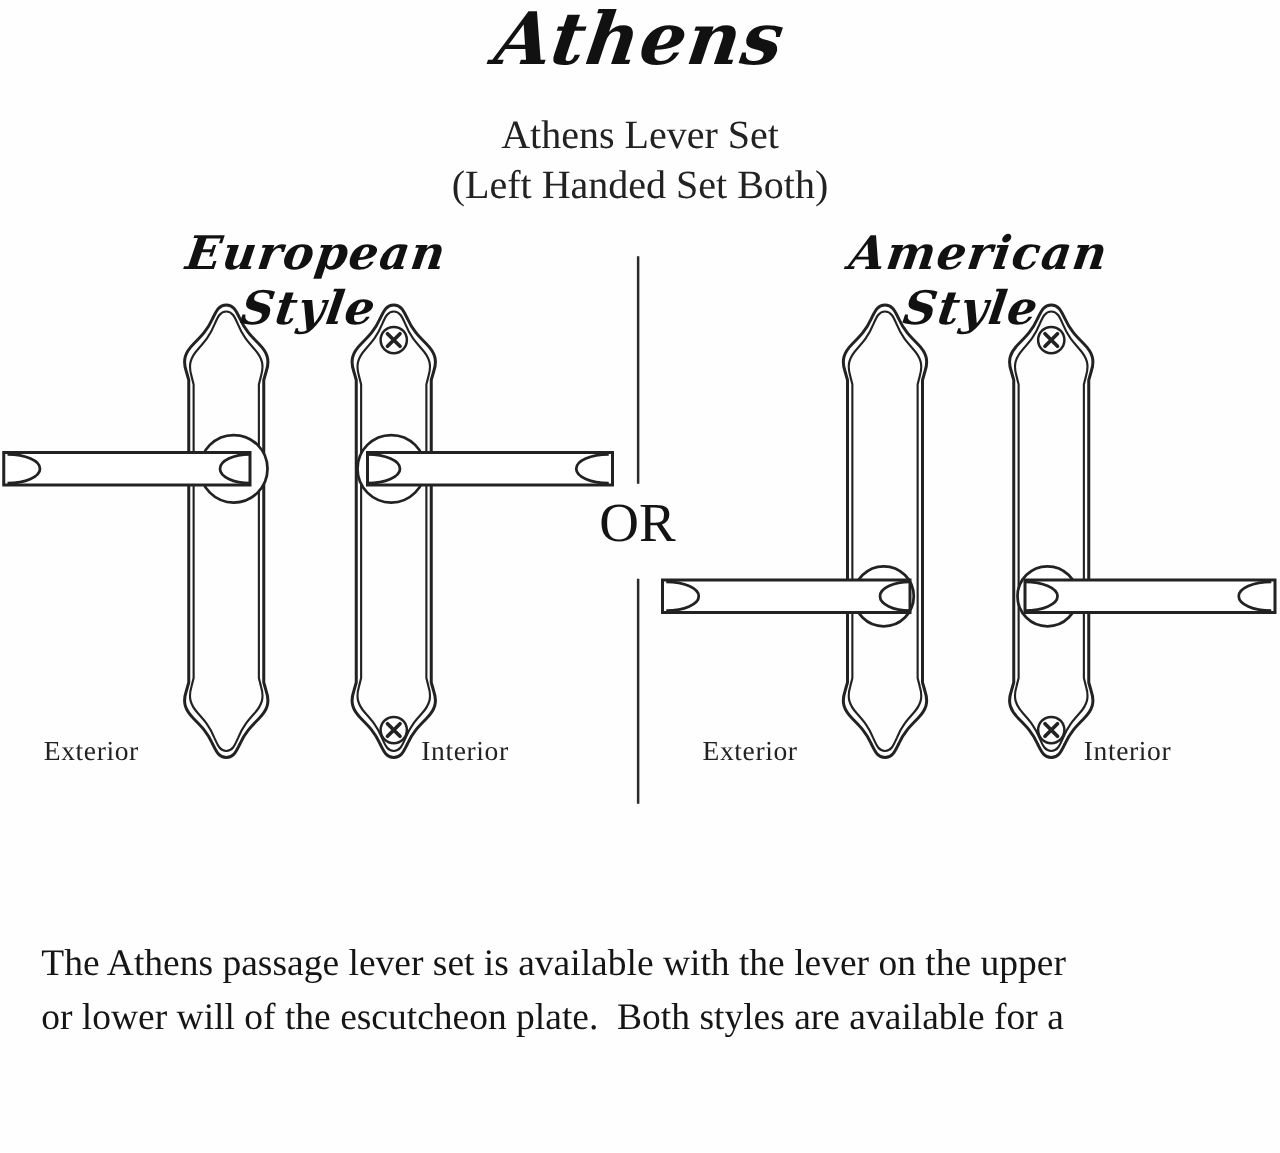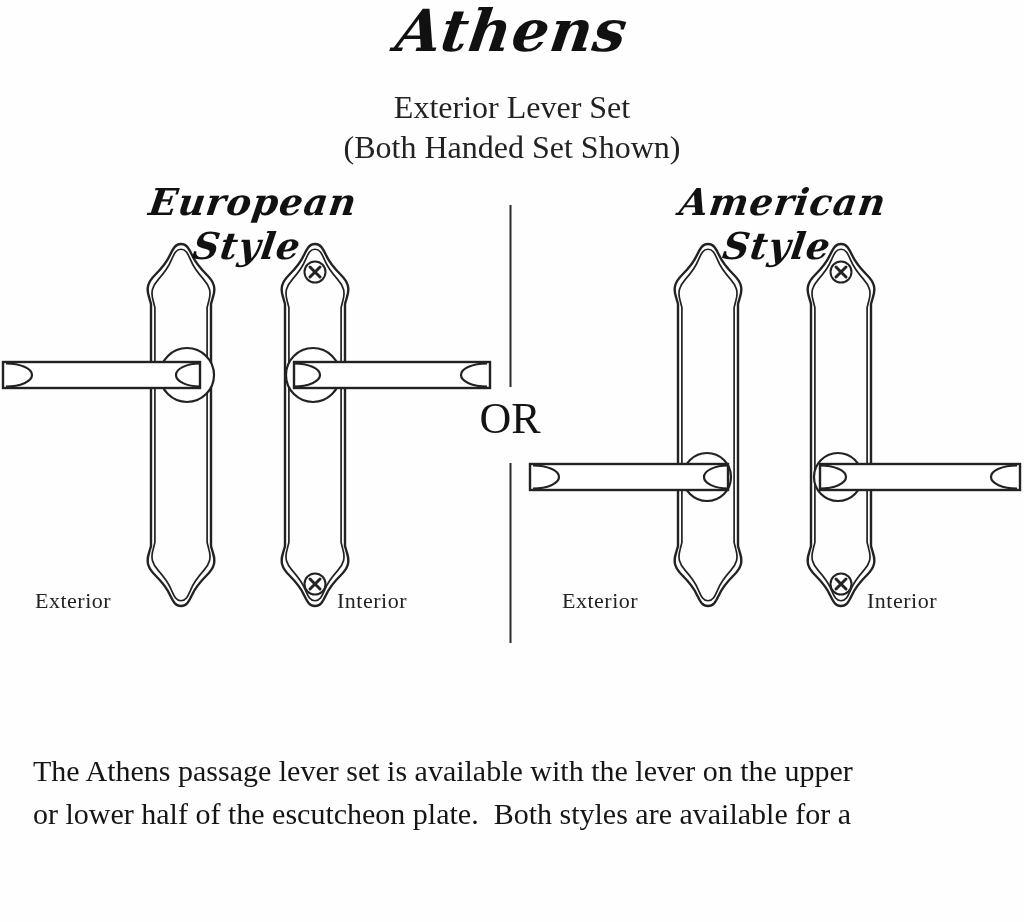--- a/index.html
+++ b/index.html
@@ -152,31 +152,31 @@
       <use href="#screw" transform="translate(841,272)"></use>
       <use href="#screw" transform="translate(841,584)"></use>
       <circle cx="838" cy="477" r="24" fill="#ffffff" stroke="#222222" stroke-width="2.2"></circle>
       <rect x="820" y="464" width="200" height="26" fill="#ffffff" stroke="#222222" stroke-width="2.4"></rect>
       <path d="M 820 465.5 A 26 11.5 0 0 1 820 488.5" fill="none" stroke="#222222" stroke-width="2.2"></path>
       <path d="M 1017 465.5 A 26 11.5 0 0 0 1017 488.5" fill="none" stroke="#222222" stroke-width="2.2"></path>
     </g>
   </svg>
 
   <div id="title" class="abs center script-text">Athens</div>
-  <div id="subtitle1" class="abs center subtitle">Exterior Lever Set</div>
-  <div id="subtitle2" class="abs center subtitle">(Both Handed Set Shown)</div>
+  <div id="subtitle1" class="abs center subtitle">Athens Lever Set</div>
+  <div id="subtitle2" class="abs center subtitle">(Left Handed Set Both)</div>
 
   <div id="style-european" class="abs style-label script-text">European Style</div>
   <div id="style-american" class="abs style-label script-text">American Style</div>
 
   <div id="or-label" class="abs">OR</div>
 
   <div id="label-eur-ext" class="abs side-label">Exterior</div>
   <div id="label-eur-int" class="abs side-label">Interior</div>
   <div id="label-am-ext" class="abs side-label">Exterior</div>
   <div id="label-am-int" class="abs side-label">Interior</div>
 
   <div id="description" class="abs">
     <div class="line">The Athens passage lever set is available with the lever on the upper</div>
-    <div class="line">or lower half of the escutcheon plate.  Both styles are available for a</div>
+    <div class="line">or lower will of the escutcheon plate.  Both styles are available for a</div>
   </div>
 
 </div>
 
 </body></html>

